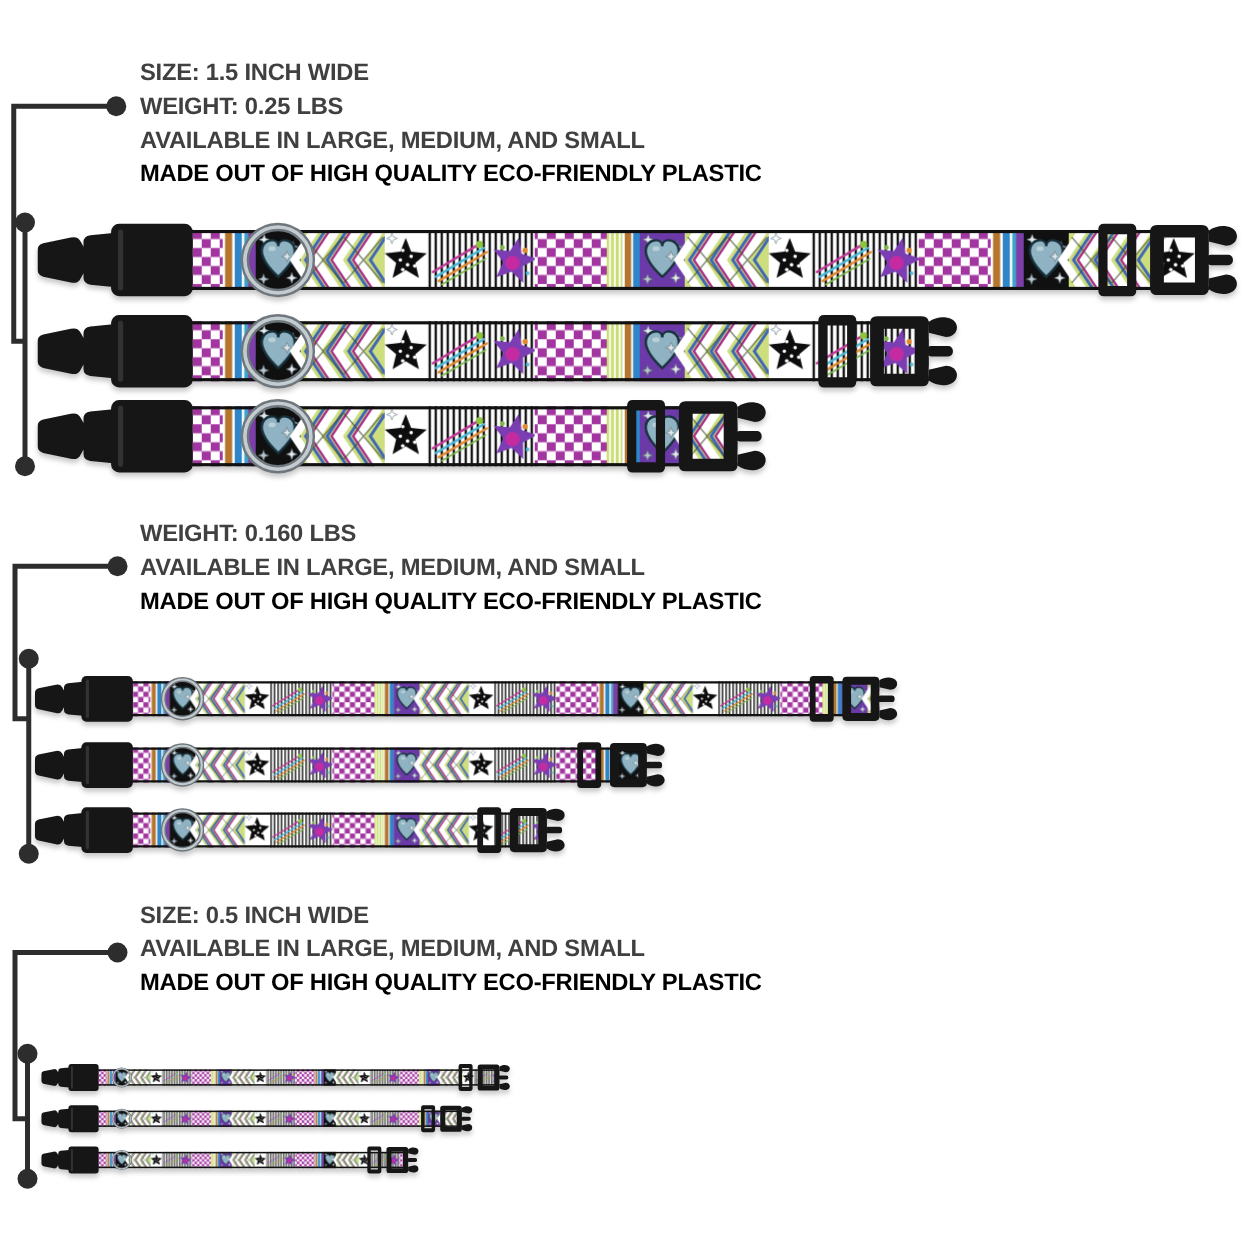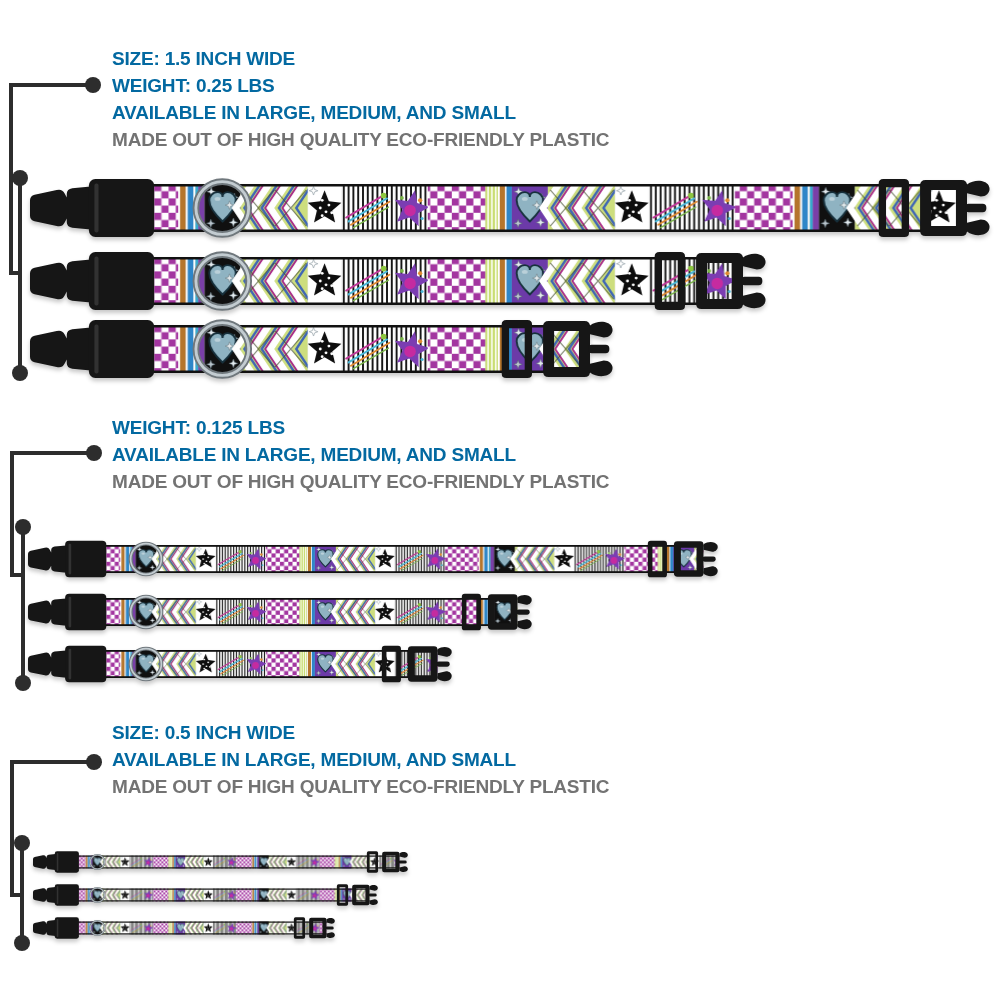--- a/index.html
+++ b/index.html
@@ -3,23 +3,23 @@
 <meta charset="utf-8">
 <style>
   html,body{margin:0;padding:0;}
   body{
     width:1000px;height:1000px;position:relative;background:#ffffff;
     font-family:"Liberation Sans", sans-serif;overflow:hidden;
   }
   .spec-block{position:absolute;left:112px;}
   .spec-line{
     font-size:19px;font-weight:700;line-height:27px;letter-spacing:-0.2px;
-    color:#0369a1;white-space:nowrap;
+    color:#404040;white-space:nowrap;
   }
-  .spec-line.material{color:#737373;}
+  .spec-line.material{color:#000000;}
   #brackets{position:absolute;left:0;top:0;pointer-events:none;}
   .collar{position:absolute;filter:drop-shadow(0 3px 2px rgba(0,0,0,0.22));}
   .defs-holder{position:absolute;width:0;height:0;overflow:hidden;}
 </style>
 </head>
 <body>
 
 <svg class="defs-holder" aria-hidden="true">
   <defs>
     <pattern id="chk" patternUnits="userSpaceOnUse" width="30" height="30">
@@ -190,21 +190,21 @@
 </svg>
 
 <div class="spec-block" style="top:45px">
   <div class="spec-line">SIZE: 1.5 INCH WIDE</div>
   <div class="spec-line">WEIGHT: 0.25 LBS</div>
   <div class="spec-line">AVAILABLE IN LARGE, MEDIUM, AND SMALL</div>
   <div class="spec-line material">MADE OUT OF HIGH QUALITY ECO-FRIENDLY PLASTIC</div>
 </div>
 
 <div class="spec-block" style="top:414px">
-  <div class="spec-line">WEIGHT: 0.125 LBS</div>
+  <div class="spec-line">WEIGHT: 0.160 LBS</div>
   <div class="spec-line">AVAILABLE IN LARGE, MEDIUM, AND SMALL</div>
   <div class="spec-line material">MADE OUT OF HIGH QUALITY ECO-FRIENDLY PLASTIC</div>
 </div>
 
 <div class="spec-block" style="top:719px">
   <div class="spec-line">SIZE: 0.5 INCH WIDE</div>
   <div class="spec-line">AVAILABLE IN LARGE, MEDIUM, AND SMALL</div>
   <div class="spec-line material">MADE OUT OF HIGH QUALITY ECO-FRIENDLY PLASTIC</div>
 </div>
 

